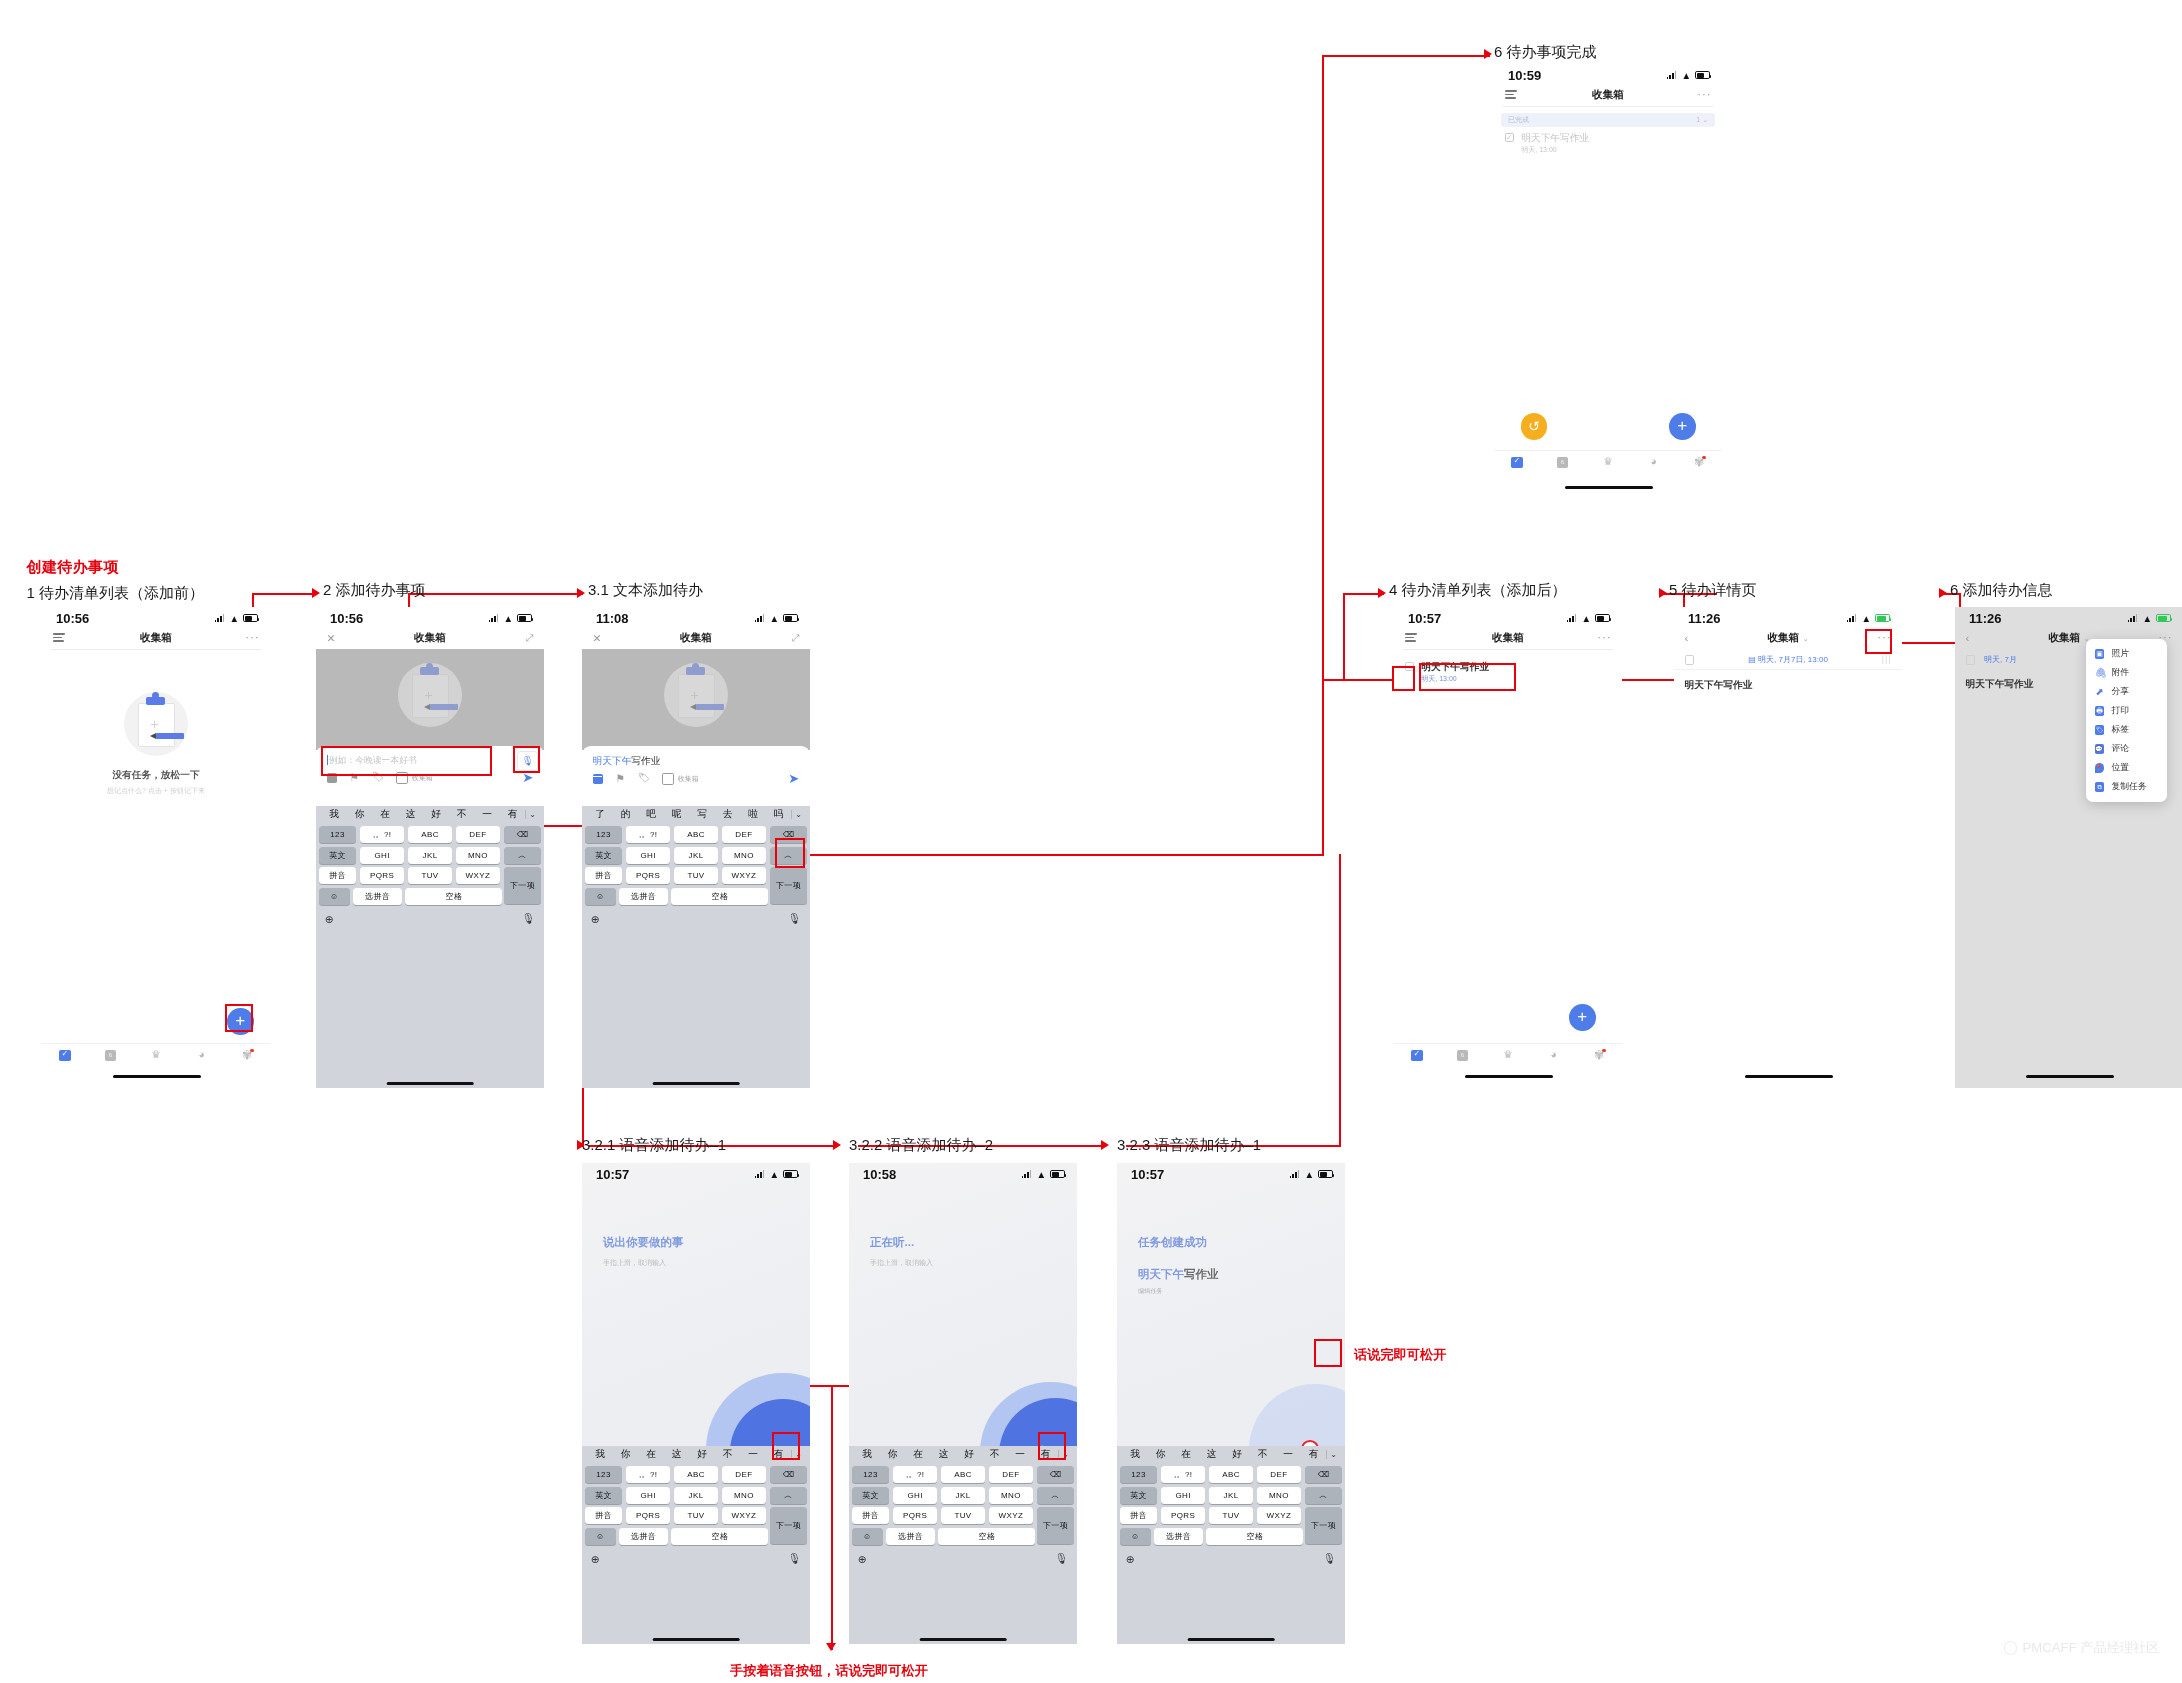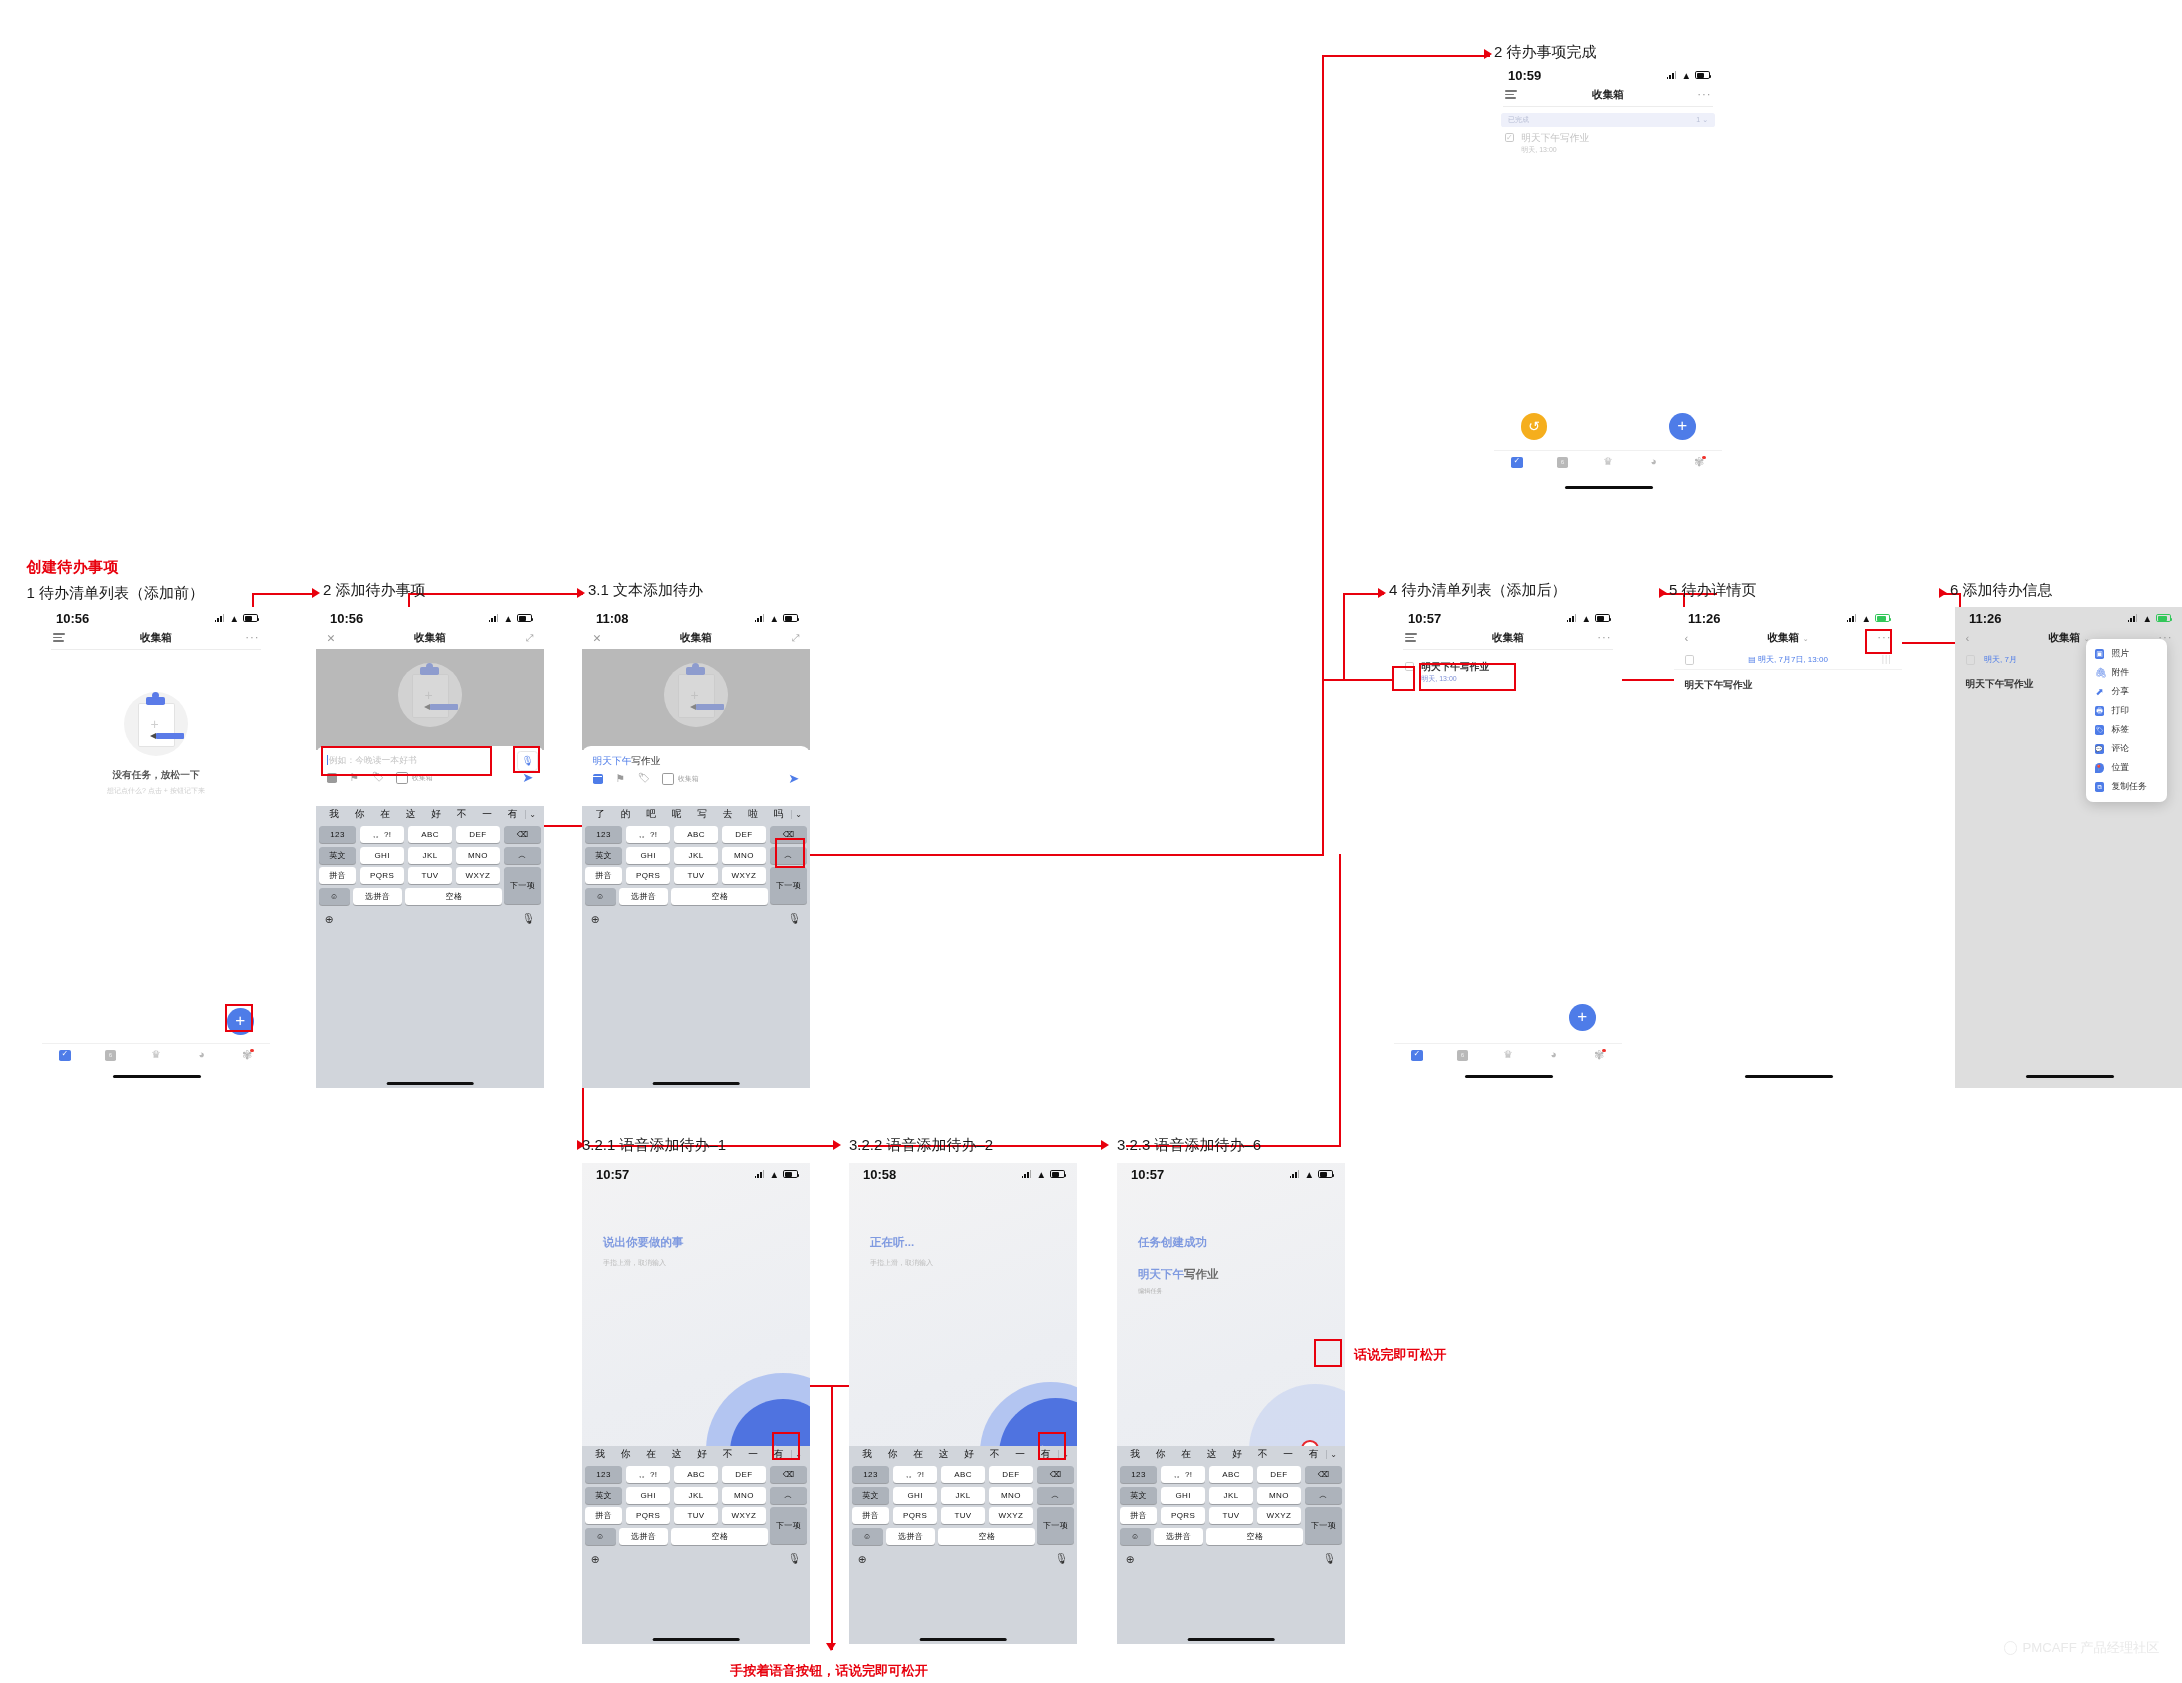--- a/index.html
+++ b/index.html
@@ -236,25 +236,25 @@
   <div class="arrow" style="left:1939px;top:588px;"></div>
 
   <div class="sec-title" style="left:26.5px;top:558px;">创建待办事项</div>
 
   <div class="step-title" style="left:26.5px;top:584px;">1 待办清单列表（添加前）</div>
   <div class="step-title" style="left:323px;top:581px;">2 添加待办事项</div>
   <div class="step-title" style="left:588px;top:581px;">3.1 文本添加待办</div>
   <div class="step-title" style="left:1389px;top:581px;">4 待办清单列表（添加后）</div>
   <div class="step-title" style="left:1669px;top:581px;">5 待办详情页</div>
   <div class="step-title" style="left:1950px;top:581px;">6 添加待办信息</div>
-  <div class="step-title" style="left:1494px;top:43px;">2 待办事项完成</div>
+  <div class="step-title" style="left:1494px;top:43px;">6 待办事项完成</div>
 
   <div class="step-title" style="left:582px;top:1136px;">3.2.1 语音添加待办–1</div>
   <div class="step-title" style="left:849px;top:1136px;">3.2.2 语音添加待办–2</div>
-  <div class="step-title" style="left:1117px;top:1136px;">3.2.3 语音添加待办–6</div>
+  <div class="step-title" style="left:1117px;top:1136px;">3.2.3 语音添加待办–1</div>
 
   <div class="note" style="left:1354px;top:1346px;">话说完即可松开</div>
   <div class="note" style="left:730px;top:1662px;text-align:right;">手按着语音按钮，话说完即可松开</div>
 
   <div class="phone" style="left:42px;top:607px;width:228px;height:481px;">
     <div class="statusbar">
       <div class="sb-time">10:56</div>
       <div class="sb-right">
         <span class="sig">
             <i></i>

